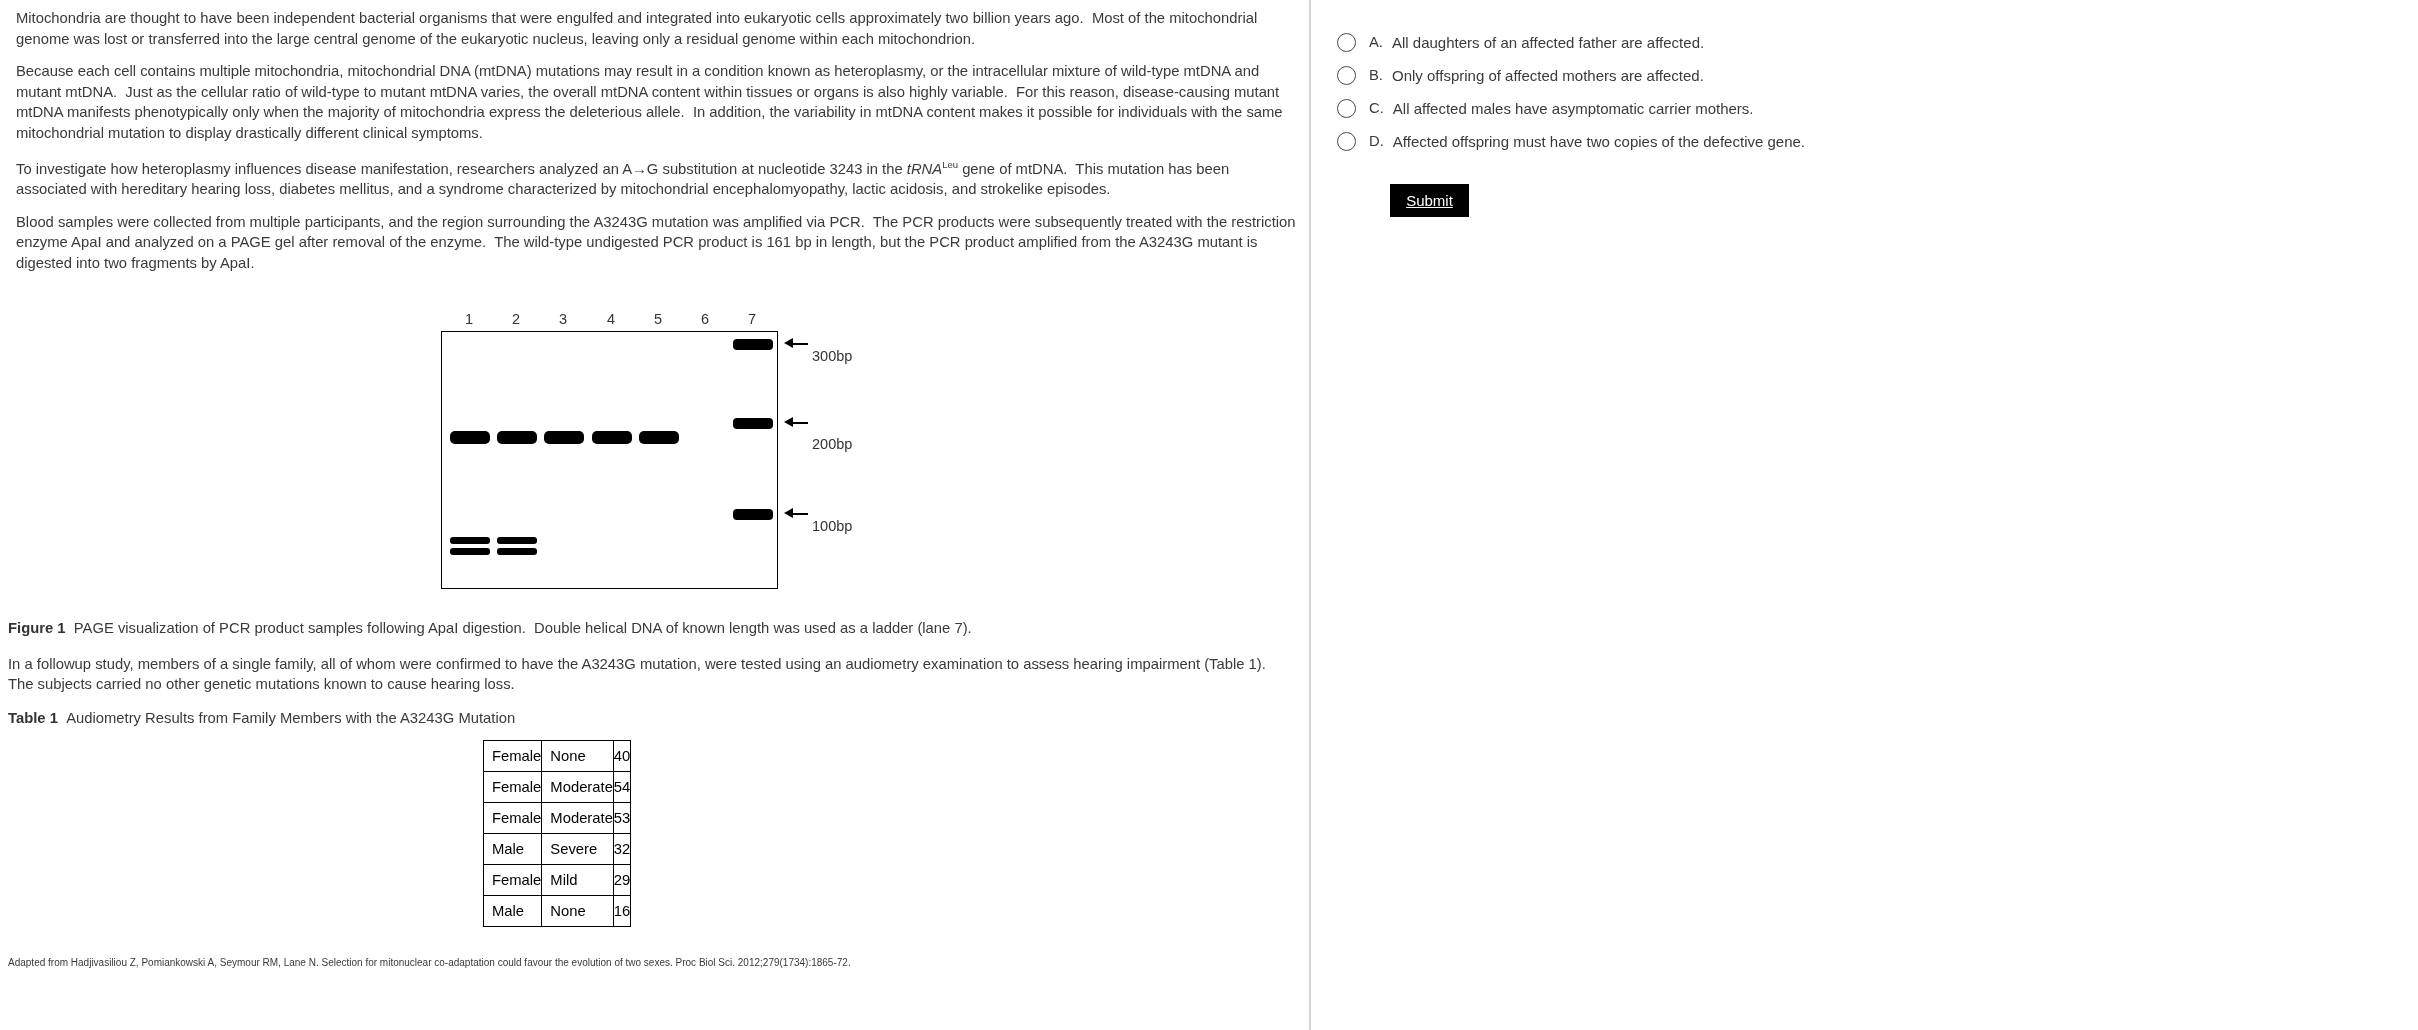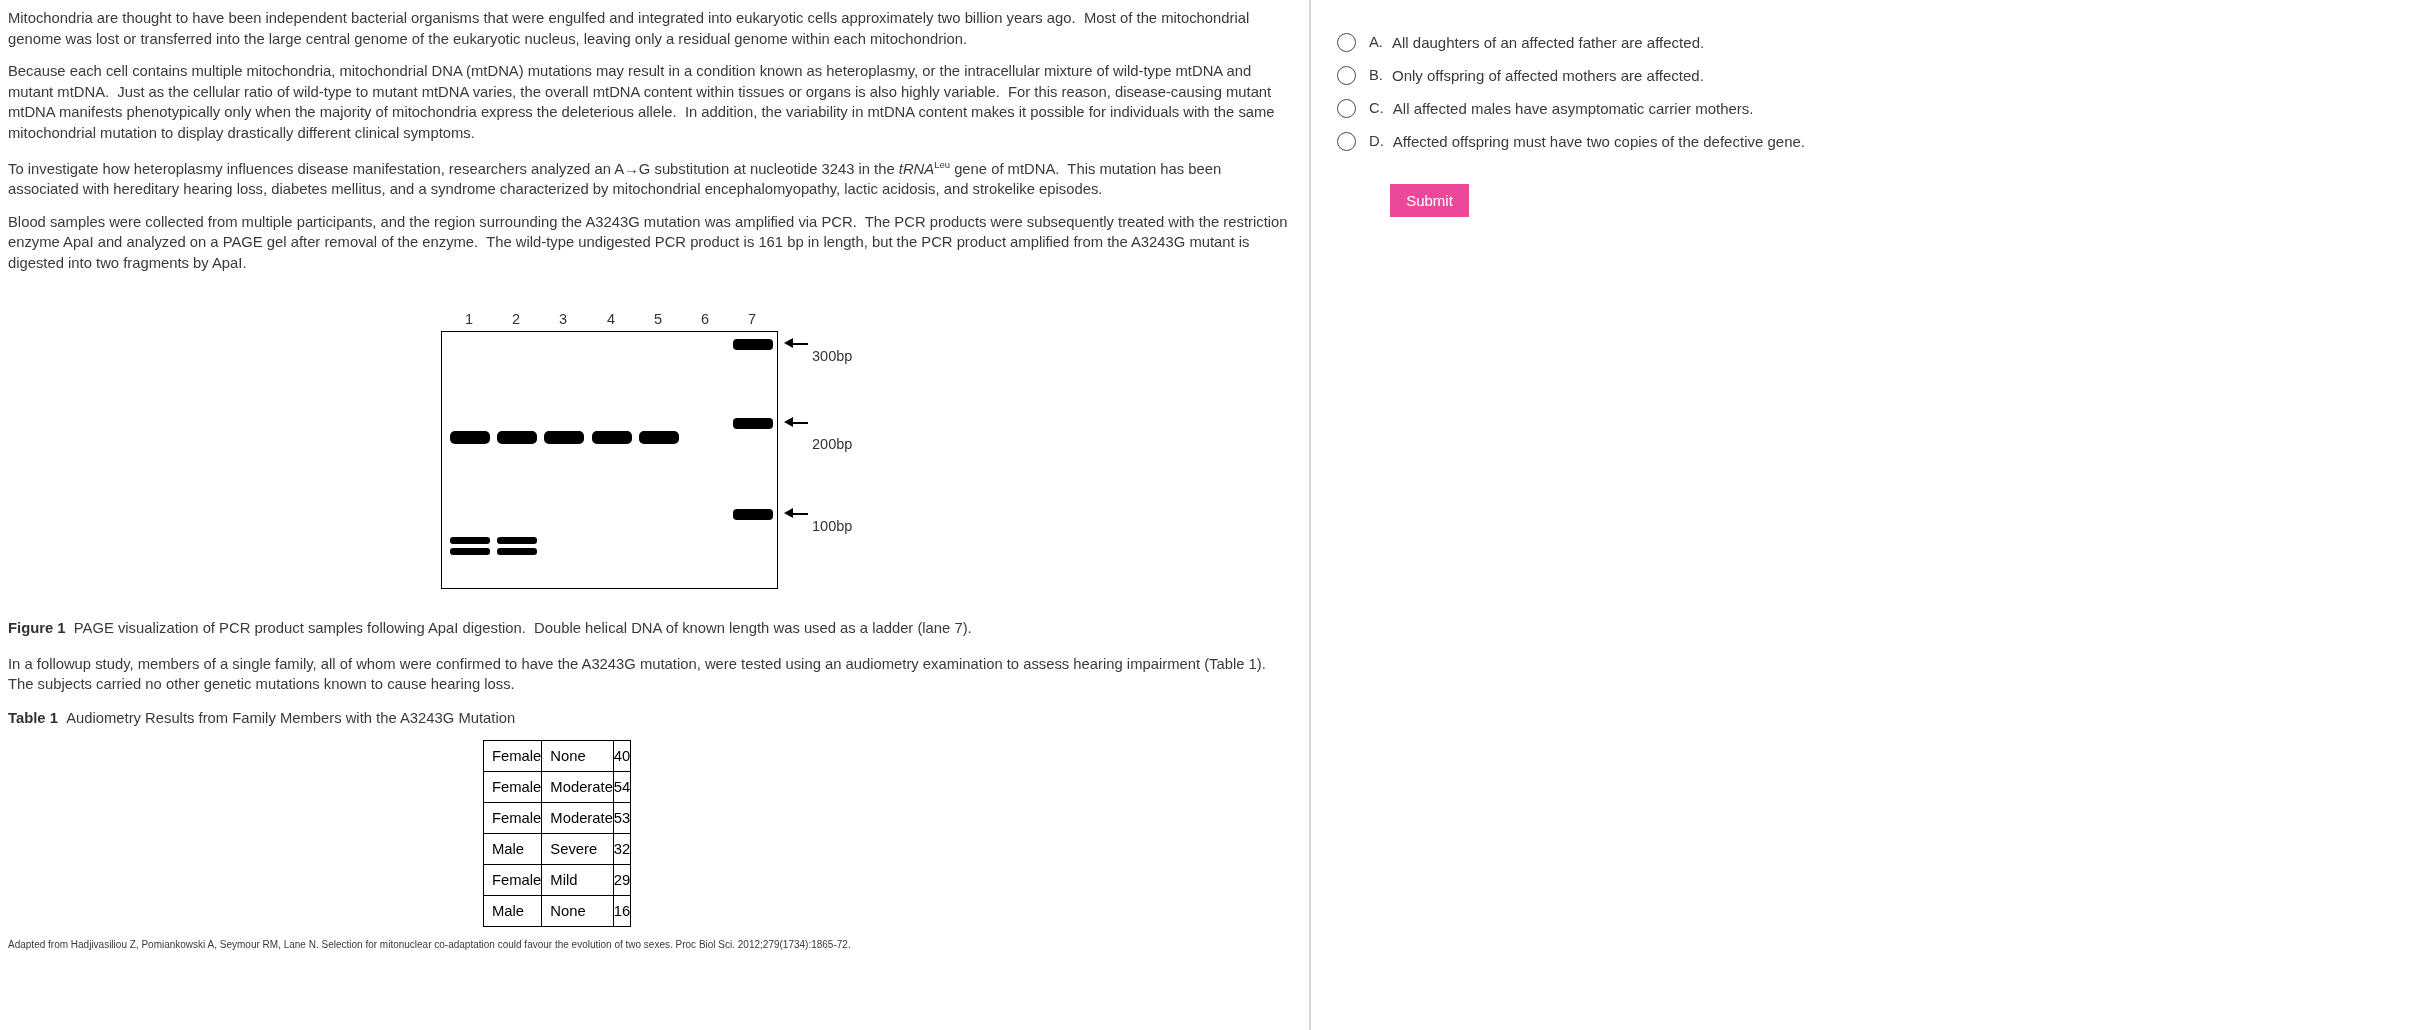--- a/index.html
+++ b/index.html
@@ -1,21 +1,21 @@
 <!DOCTYPE html>
 <html><head>
 <meta charset="utf-8">
 <style>
   html,body{margin:0;padding:0;}
   body{
     width:2418px;height:1030px;background:#ffffff;position:relative;overflow:hidden;
     font-family:"Liberation Sans", sans-serif;color:#3a3a3a;
   }
   .left-panel{position:absolute;left:0;top:0;width:1310px;padding:8px 14px 0 8px;box-sizing:border-box;}
-  .passage{font-size:14.8px;line-height:20.5px;margin:0 0 12px 0;white-space:pre-wrap;}
+  .passage{font-size:14.8px;line-height:20.5px;margin:0 0 12px 8px;white-space:pre-wrap;}
   .gene{font-style:italic;}
   sup{font-size:9.5px;}
 
   
   .figure-wrap{position:relative;height:295px;margin-top:36px;}
   .lane-label{position:absolute;top:2px;transform:translateX(-50%);font-size:14.5px;color:#333;}
   .gel-box{position:absolute;left:433px;top:22px;width:337px;height:258px;border:1.5px solid #000;box-sizing:border-box;background:#fff;}
   .band{position:absolute;background:#000;border-radius:5px;}
   .band.main{width:40px;height:13px;top:99px;}
   .band.frag{width:40px;height:7px;border-radius:3px;}
@@ -30,34 +30,34 @@
   .followup{font-size:14.8px;line-height:20.5px;margin-top:13px;white-space:pre-wrap;}
   .tbl-title{font-size:14.8px;margin-top:13px;white-space:pre-wrap;}
 
   table.audio{border-collapse:collapse;margin:14px 0 0 475px;color:#000;}
   table.audio th, table.audio td{border:1.5px solid #000;font-size:14.8px;}
   table.audio th{font-weight:bold;text-align:center;padding:8px 4px;line-height:19px;}
   th.c1{width:112px;} th.c2{width:108px;} th.c3{width:108px;}
   table.audio td{height:30px;padding:0 0 0 8px;text-align:left;}
   table.audio td.age{text-align:center;padding:0;}
 
-  .citation{font-size:10px;color:#3a3a3a;margin-top:12px;}
+  .citation{font-size:10px;color:#3a3a3a;margin-top:30px;}
 
   .divider{position:absolute;left:1309px;top:0;width:2px;height:1030px;background:#d4d4d4;}
 
   
   .right-panel{position:absolute;left:1337px;top:10px;width:1072px;}
   .question{font-size:14.8px;line-height:20px;white-space:pre-wrap;}
   .options{margin-top:22px;}
   .option-row{display:flex;align-items:center;height:20px;margin-bottom:13px;cursor:pointer;}
   .radio{width:17px;height:17px;border:1.5px solid #4a4a4a;border-radius:50%;box-sizing:content-box;margin-right:13px;flex:0 0 auto;background:#fff;}
   .opt-letter{font-size:14.8px;margin-right:9px;}
   .opt-text{font-size:15px;white-space:pre-wrap;}
-  .submit-btn{display:block;margin:33px 0 0 53px;background:#ec4899;color:#ffffff;border:none;
-    font-family:"Liberation Sans", sans-serif;font-size:15px;padding:0;width:79px;height:33px;text-align:center;cursor:pointer;}
+  .submit-btn{display:block;margin:33px 0 0 53px;background:#000000;color:#ffffff;border:none;
+    font-family:"Liberation Sans", sans-serif;font-size:15px;padding:0;width:79px;height:33px;text-align:center;cursor:pointer;text-decoration:underline;}
 </style>
 </head>
 <body>
 
 <div class="left-panel">
 
   <p class="passage">Mitochondria are thought to have been independent bacterial organisms that were engulfed and integrated into eukaryotic cells approximately two billion years ago.  Most of the mitochondrial genome was lost or transferred into the large central genome of the eukaryotic nucleus, leaving only a residual genome within each mitochondrion.</p>
 
   <p class="passage">Because each cell contains multiple mitochondria, mitochondrial DNA (mtDNA) mutations may result in a condition known as heteroplasmy, or the intracellular mixture of wild-type mtDNA and mutant mtDNA.  Just as the cellular ratio of wild-type to mutant mtDNA varies, the overall mtDNA content within tissues or organs is also highly variable.  For this reason, disease-causing mutant mtDNA manifests phenotypically only when the majority of mitochondria express the deleterious allele.  In addition, the variability in mtDNA content makes it possible for individuals with the same mitochondrial mutation to display drastically different clinical symptoms.</p>
 

